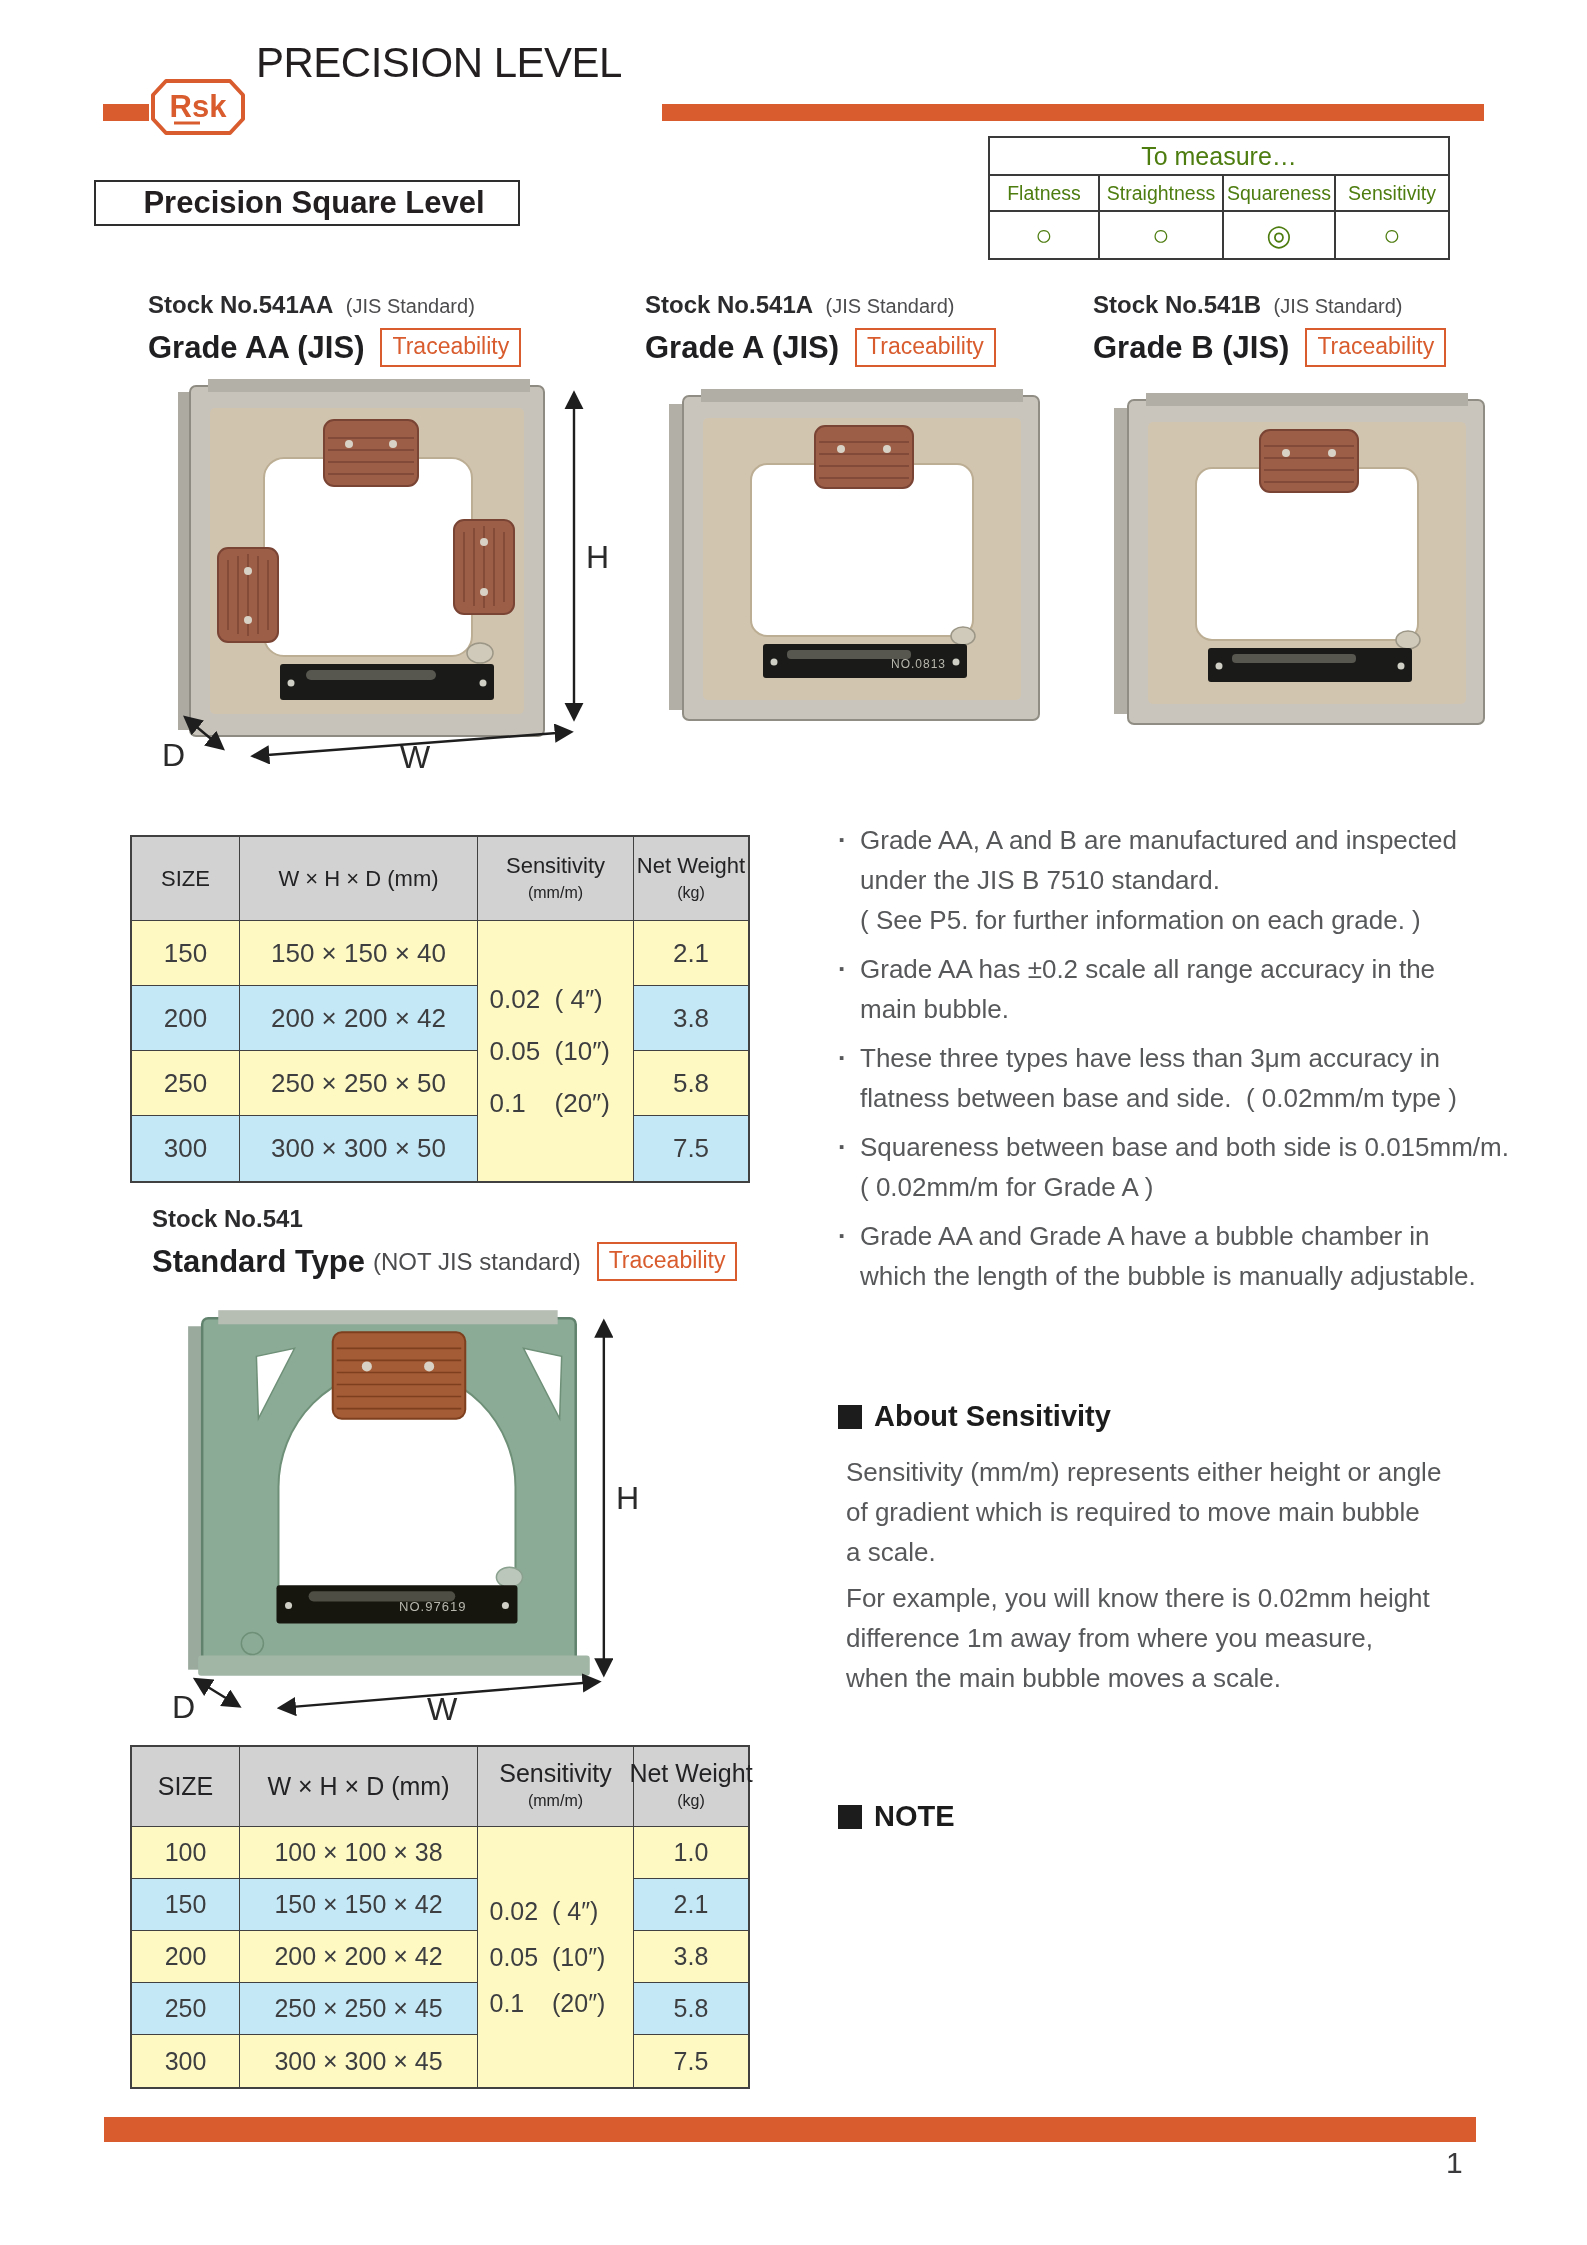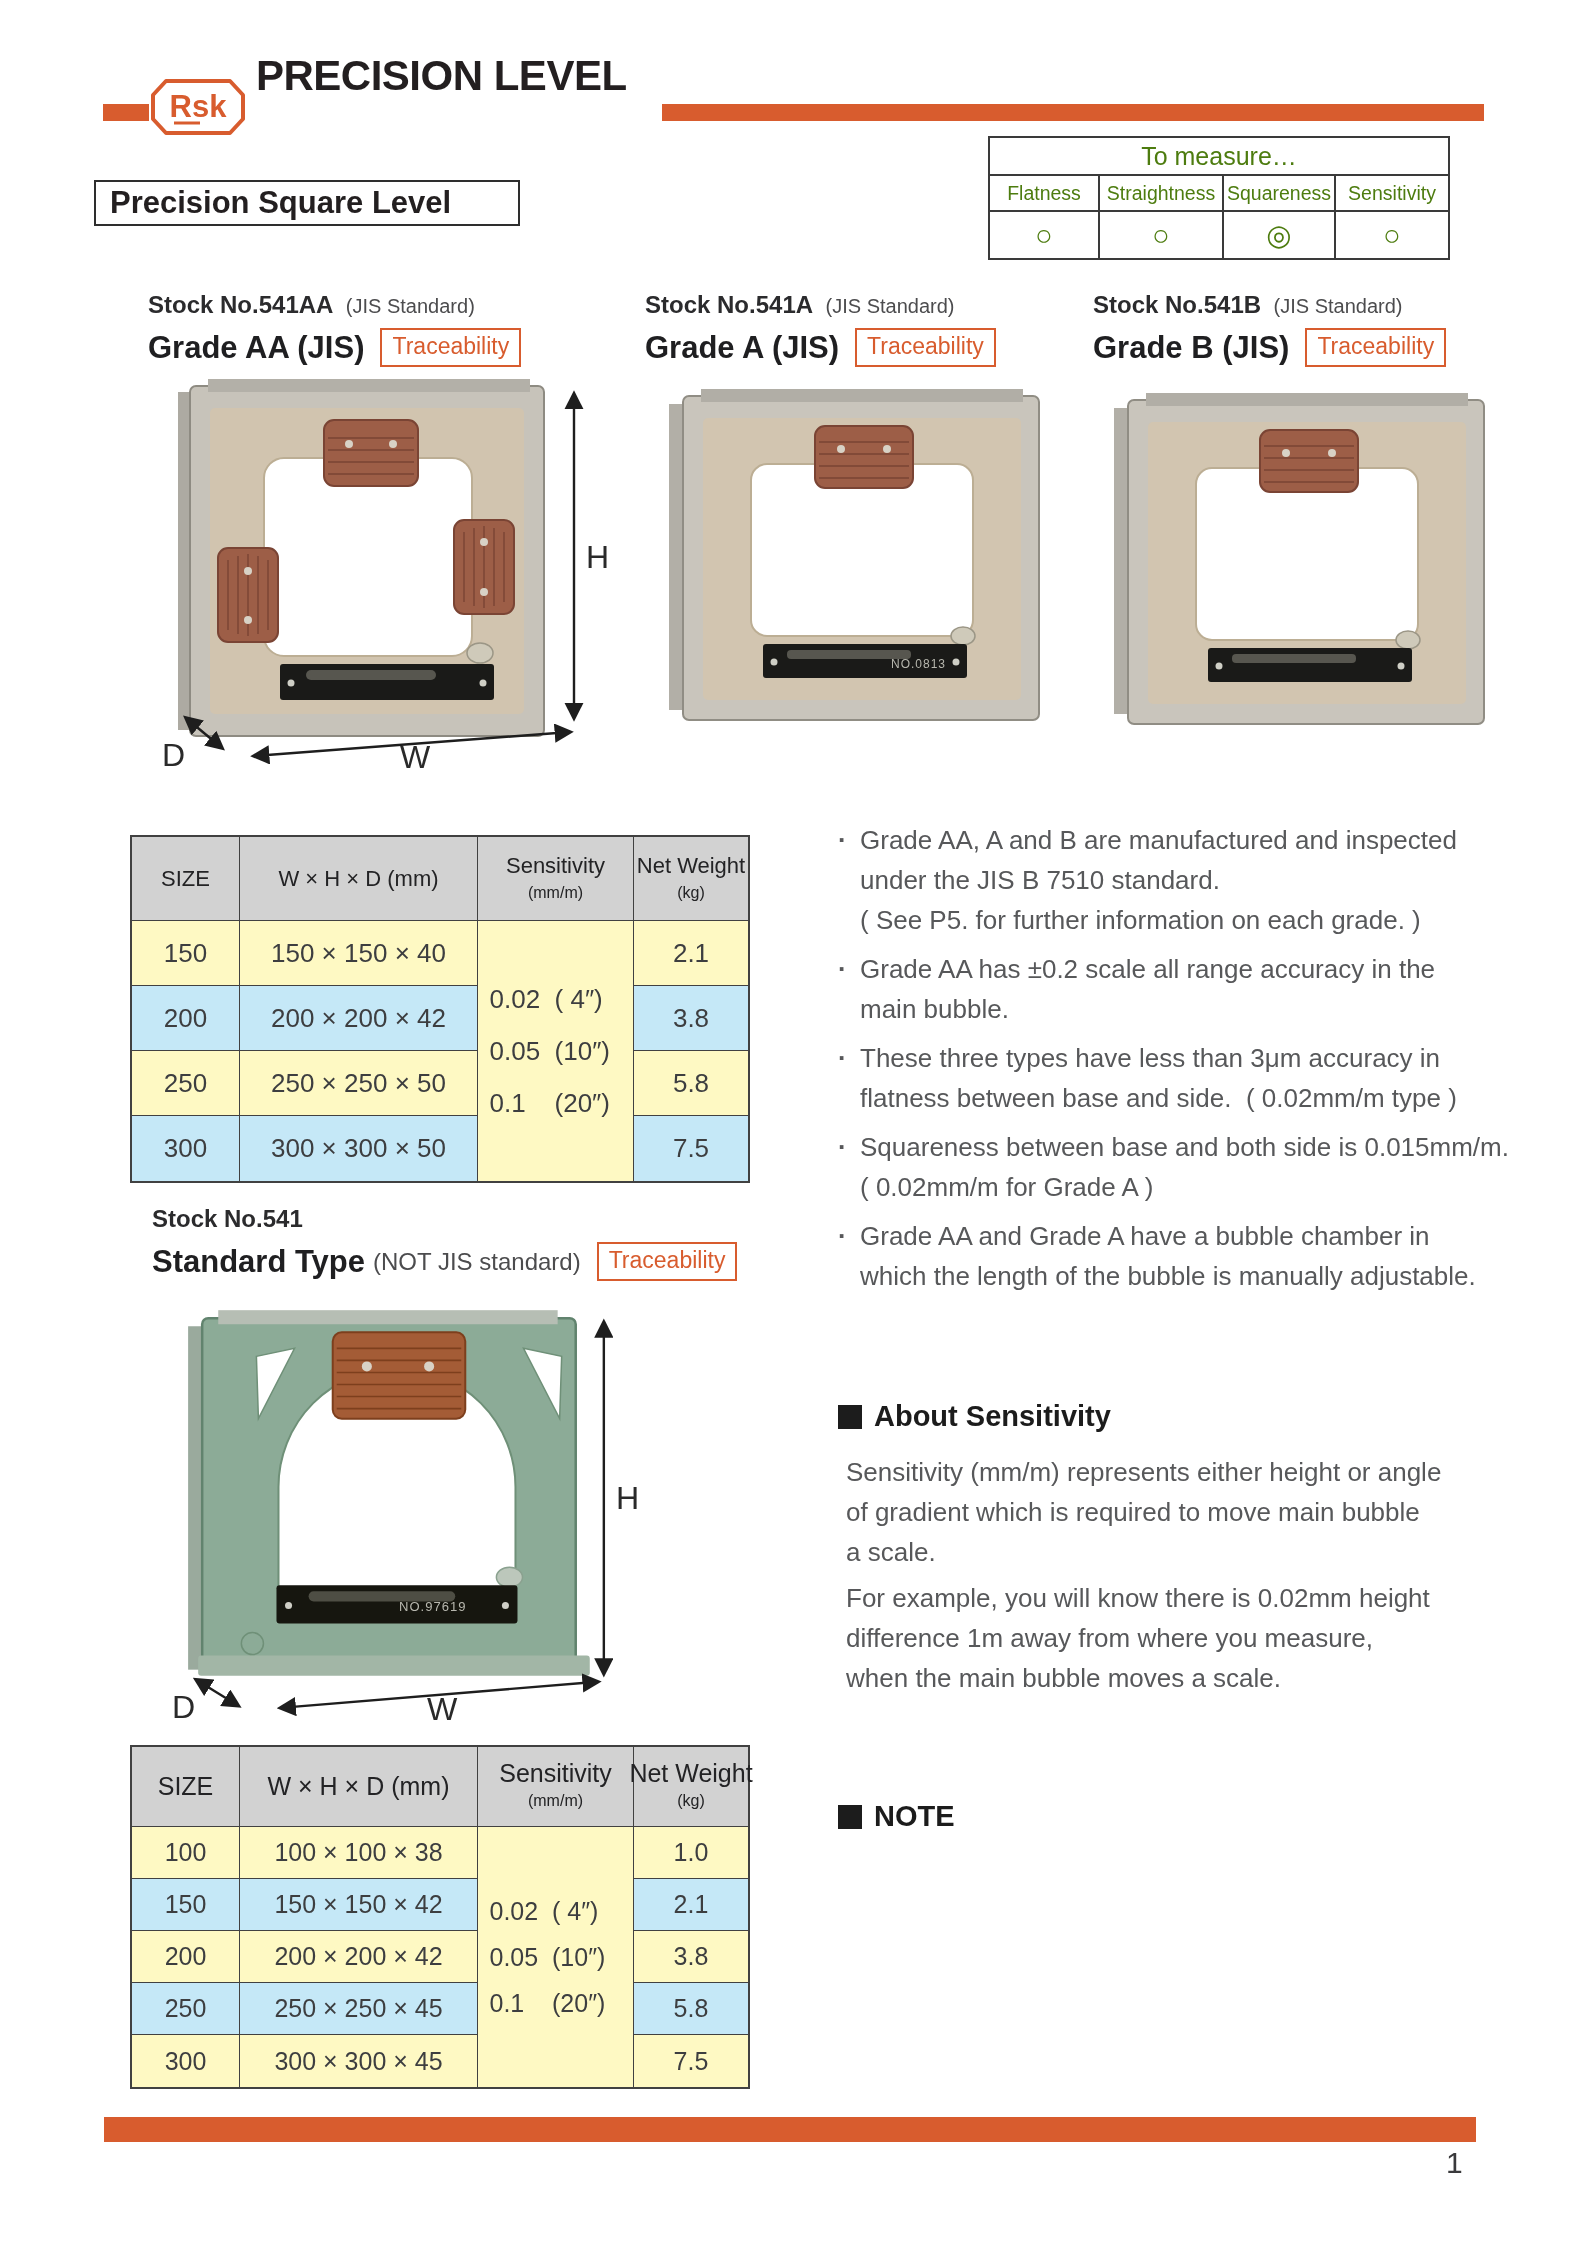--- a/index.html
+++ b/index.html
@@ -2,33 +2,33 @@
 <html><head>
 <meta charset="utf-8">
 <style>
   * { margin:0; padding:0; box-sizing:border-box; }
   body { background:#888; font-family:"Liberation Sans","DejaVu Sans",sans-serif; }
   .page { position:relative; width:1587px; height:2245px; background:#ffffff; margin:0 auto; overflow:hidden; }
 
   
   .hdr-dash { position:absolute; left:103px; top:104px; width:46px; height:17px; background:#d85c2e; }
   .logo { position:absolute; left:150px; top:78px; }
-  .page-title { position:absolute; left:256px; top:52px; font-size:42px; font-weight:bold; letter-spacing:-0.5px; color:#231f20; }
+  .page-title { position:absolute; left:256px; top:39px; font-size:42px; font-weight:normal; letter-spacing:-0.5px; color:#231f20; }
   .hdr-rule { position:absolute; left:662px; top:104px; width:822px; height:17px; background:#d85c2e; }
 
   
   .measure { position:absolute; left:988px; top:136px; width:460px; border-collapse:collapse; table-layout:fixed; }
   .measure td { border:2px solid #3a3a3a; text-align:center; color:#4d7c0f; }
   .m-title { height:38px; font-size:25px; }
   .m-head  { height:36px; font-size:19.5px; }
   .m-mark  { height:48px; font-size:29px; }
 
   
   .section-box { position:absolute; left:94px; top:180px; width:426px; height:46px; border:2.5px solid #2e2e2e;
-                 font-size:31px; font-weight:bold; color:#231f20; line-height:41px; padding-left:14px; }
+                 font-size:31px; font-weight:bold; color:#231f20; line-height:41px; padding-left:14px;text-align:center; }
 
   
   .product-head { position:absolute; top:291px; white-space:nowrap; }
   .products .product-head:nth-child(1){ left:148px; }
   .products .product-head:nth-child(2){ left:645px; }
   .products .product-head:nth-child(3){ left:1093px; }
   .p-line1 { margin-bottom:9px; }
   .p-stock { font-size:24px; font-weight:bold; color:#2b2b2d; }
   .p-std   { font-size:20px; color:#4c4c4e; margin-left:8px; }
   .p-line2 { display:flex; align-items:center; }

